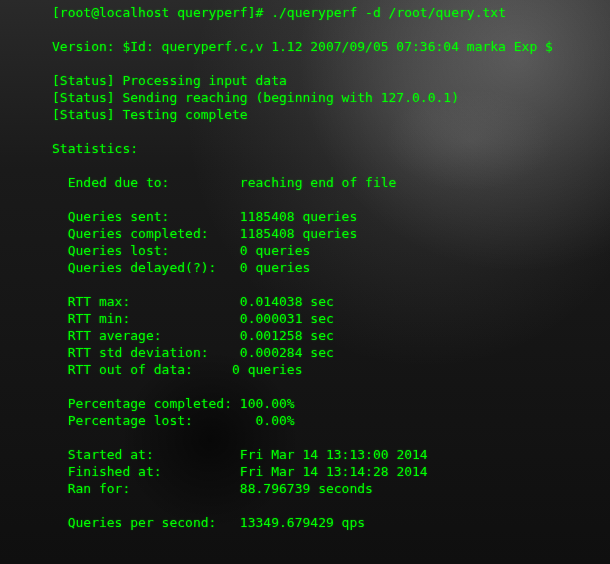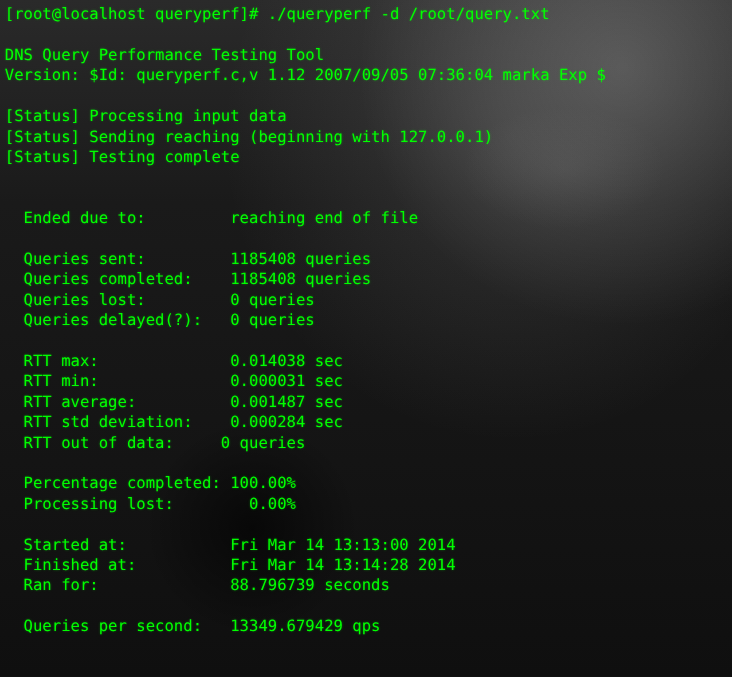--- a/index.html
+++ b/index.html
@@ -38,54 +38,55 @@
     }
     .terminal {
       position: relative;
       z-index: 1;
       padding: 4px;
       line-height: 17px;
     }
     .line {
       white-space: pre;
       text-shadow: 0 0 2px rgba(0,255,0,0.4);
+      margin-left: 48px;
     }
     .prompt-user { color: #00ff00; }
   </style>
 </head>
 <body>
 
 <div class="tree-silhouette"></div>
 <div class="cloud"></div>
 
 <div class="terminal">
   <div class="line"><span class="prompt-user">[root@localhost queryperf]# </span><span>./queryperf -d /root/query.txt</span></div>
   <div class="line"> </div>
-  <div class="line">DNS Query Performance Testing Tool</div>
   <div class="line">Version: $Id: queryperf.c,v 1.12 2007/09/05 07:36:04 marka Exp $</div>
   <div class="line"> </div>
   <div class="line">[Status] Processing input data</div>
   <div class="line">[Status] Sending reaching (beginning with 127.0.0.1)</div>
   <div class="line">[Status] Testing complete</div>
   <div class="line"> </div>
+  <div class="line">Statistics:</div>
   <div class="line"> </div>
   <div class="line"><span>  Ended due to:</span><span>         </span><span>reaching end of file</span></div>
   <div class="line"> </div>
   <div class="line"><span>  Queries sent:</span><span>         </span><span>1185408 queries</span></div>
   <div class="line"><span>  Queries completed:</span><span>    </span><span>1185408 queries</span></div>
   <div class="line"><span>  Queries lost:</span><span>         </span><span>0 queries</span></div>
   <div class="line"><span>  Queries delayed(?):</span><span>   </span><span>0 queries</span></div>
   <div class="line"> </div>
   <div class="line"><span>  RTT max:</span><span>              </span><span>0.014038 sec</span></div>
   <div class="line"><span>  RTT min:</span><span>              </span><span>0.000031 sec</span></div>
-  <div class="line"><span>  RTT average:</span><span>          </span><span>0.001487 sec</span></div>
+  <div class="line"><span>  RTT average:</span><span>          </span><span>0.001258 sec</span></div>
   <div class="line"><span>  RTT std deviation:</span><span>    </span><span>0.000284 sec</span></div>
   <div class="line"><span>  RTT out of data:</span><span>     </span><span>0 queries</span></div>
   <div class="line"> </div>
   <div class="line"><span>  Percentage completed:</span><span> </span><span>100.00%</span></div>
-  <div class="line"><span>  Processing lost:</span><span>      </span><span>  0.00%</span></div>
+  <div class="line"><span>  Percentage lost:</span><span>      </span><span>  0.00%</span></div>
   <div class="line"> </div>
   <div class="line"><span>  Started at:</span><span>           </span><span>Fri Mar 14 13:13:00 2014</span></div>
   <div class="line"><span>  Finished at:</span><span>          </span><span>Fri Mar 14 13:14:28 2014</span></div>
   <div class="line"><span>  Ran for:</span><span>              </span><span>88.796739 seconds</span></div>
   <div class="line"> </div>
   <div class="line"><span>  Queries per second:</span><span>   </span><span>13349.679429 qps</span></div>
 </div>
 
 </body></html>

